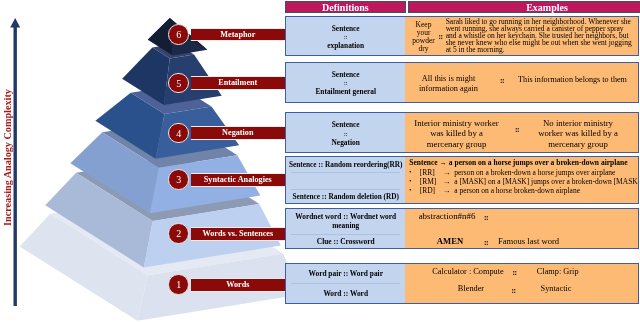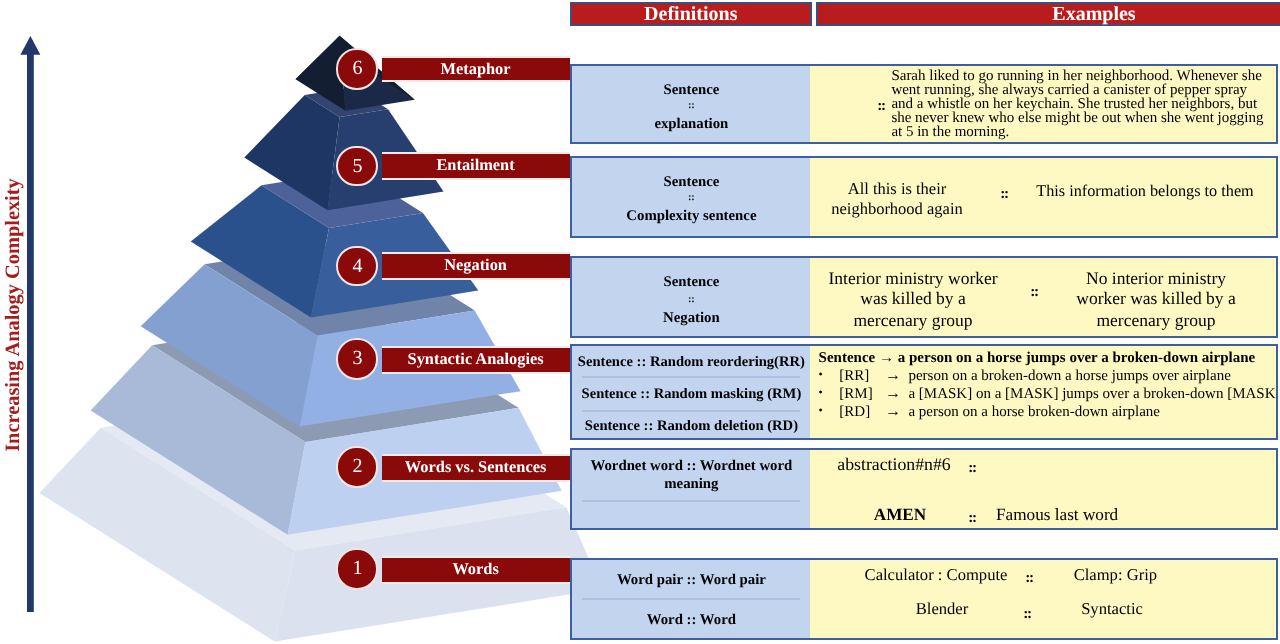--- a/index.html
+++ b/index.html
@@ -1,24 +1,24 @@
 <!DOCTYPE html>
 <html><head>
 <meta charset="utf-8">
 <style>
 html,body{margin:0;padding:0;background:#fff;}
 body{width:640px;height:322px;font-family:"Liberation Serif",serif;overflow:hidden;position:relative;}
 #stage{position:absolute;left:0;top:0;width:640px;height:322px;background:#fff;overflow:hidden;}
 #axis-label{position:absolute;left:-73px;top:152px;width:160px;text-align:center;
   transform:rotate(-90deg);transform-origin:50% 50%;color:#a61c1c;font-weight:bold;font-size:10.2px;line-height:11px;}
-.hdr{position:absolute;top:1px;height:12px;background:#b91c1c;color:#fff;font-weight:bold;
+.hdr{position:absolute;top:1px;height:12px;background:#be185d;color:#fff;font-weight:bold;
      font-size:10px;line-height:12.5px;text-align:center;box-sizing:border-box;
      border:1px solid #39507e;}
-.rowbox{position:absolute;border:1.3px solid #3c5fa2;box-sizing:border-box;background:#fef9c3;
-        overflow:hidden;margin-top:16px;}
+.rowbox{position:absolute;border:1.3px solid #3c5fa2;box-sizing:border-box;background:#fdba74;
+        overflow:hidden;}
 .defcol{position:absolute;left:0;top:0;bottom:0;width:119.4px;background:#c3d4ef;}
 .defcell{position:absolute;left:0;width:119.4px;display:flex;flex-direction:column;
      align-items:center;justify-content:center;font-weight:bold;font-size:7.4px;line-height:9.2px;
      text-align:center;color:#000;}
 .sep-sm{font-size:5.2px;line-height:8px;}
 .excell{position:absolute;color:#000;font-size:7.5px;line-height:6.95px;}
 .ctr{text-align:center;}
 .lh2{line-height:9.9px;}
 .sepc{font-weight:bold;font-size:7.6px;letter-spacing:-0.6px;}
 .divider{position:absolute;left:0;width:119.4px;height:1px;background:#aec1e2;}
@@ -104,52 +104,50 @@
 </div>
 <div class="hdr" style="left:284.6px;width:121.6px;">Definitions</div>
 <div class="hdr" style="left:408px;width:278px;">Examples</div>
 <div class="rowbox" style="left:285.0px;top:15.9px;width:353.8px;height:40.3px;">
   <div class="defcol"></div>
   <div class="defcell" style="top:0.0px;height:40.3px;">
     <div>Sentence</div>
     <div class="sep-sm">::</div>
     <div>explanation</div>
   </div>
+  <div class="excell ctr" style="left:122px;top:4.2px;width:31px;line-height:7.97px;">Keep your powder dry</div>
   <div class="excell sepc" style="left:148.5px;top:17px;width:12px;text-align:center;">::</div>
   <div class="excell" style="left:159.7px;top:2.5px;width:189px;">Sarah liked to go running in her neighborhood. Whenever she went running, she always carried a canister of pepper spray and a whistle on her keychain. She trusted her neighbors, but she never knew who else might be out when she went jogging at 5 in the morning.</div>
 </div>
 <div class="rowbox" style="left:285.0px;top:61.5px;width:353.8px;height:41.1px;">
   <div class="defcol"></div>
   <div class="defcell" style="top:0.0px;height:41.1px;">
     <div>Sentence</div>
     <div class="sep-sm">::</div>
-    <div>Complexity sentence</div>
-  </div>
-  <div class="excell ctr lh2" style="left:127.5px;top:11.2px;width:70px;font-size:8.25px;line-height:9.9px;">All this is their neighborhood again</div>
+    <div>Entailment general</div>
+  </div>
+  <div class="excell ctr lh2" style="left:127.5px;top:11.2px;width:70px;font-size:8.25px;line-height:9.9px;">All this is might information again</div>
   <div class="excell sepc" style="left:211.5px;top:15.5px;width:9px;text-align:center;">::</div>
   <div class="excell ctr" style="left:230.5px;top:14.6px;width:112px;font-size:8.15px;">This information belongs to them</div>
 </div>
 <div class="rowbox" style="left:285.0px;top:111.7px;width:353.8px;height:41.7px;">
   <div class="defcol"></div>
   <div class="defcell" style="top:0.0px;height:41.7px;">
     <div>Sentence</div>
     <div class="sep-sm">::</div>
     <div>Negation</div>
   </div>
   <div class="excell ctr lh2" style="left:126.5px;top:5.2px;width:88px;font-size:8.75px;line-height:10.4px;">Interior ministry worker was killed by a mercenary group</div>
   <div class="excell" style="left:226.5px;top:14.6px;width:9px;text-align:center;font-weight:bold;font-size:7.6px;letter-spacing:-0.6px;">::</div>
   <div class="excell ctr lh2" style="left:248px;top:5.2px;width:88px;font-size:8.75px;line-height:10.4px;">No interior ministry worker was killed by a mercenary group</div>
 </div>
 <div class="rowbox" style="left:285.0px;top:156.2px;width:353.8px;height:47.5px;">
   <div class="defcol"></div>
   <div class="defcell" style="top:0.0px;height:15.2px;font-size:7.3px;">
     <div>Sentence :: Random reordering(RR)</div>
-  </div>
-  <div class="defcell" style="top:15.2px;height:16.2px;font-size:7.3px;">
-    <div>Sentence :: Random masking (RM)</div>
   </div>
   <div class="defcell" style="top:31.4px;height:16.1px;font-size:7.3px;">
     <div>Sentence :: Random deletion (RD)</div>
   </div>
   <div class="divider" style="top:15.2px;left:5px;width:109px;"></div>
   <div class="divider" style="top:31.4px;left:5px;width:109px;"></div>
   <div class="excell" style="left:123.3px;top:2.5px;width:215px;font-weight:bold;white-space:nowrap;">
     <span>Sentence →  a person on a horse jumps over a broken-down airplane</span>
   </div>
   <div class="excell" style="left:123.3px;top:11.65px;width:215px;white-space:nowrap;">
@@ -168,20 +166,23 @@
     <span class="bul">•</span>
     <span class="tag">[RD]</span>
     <span class="arw">→</span>
     <span class="txt">a person on a horse broken-down airplane</span>
   </div>
 </div>
 <div class="rowbox" style="left:285.0px;top:207.8px;width:353.8px;height:41.0px;">
   <div class="defcol"></div>
   <div class="defcell" style="top:0;height:24.8px;line-height:9.6px;">
     <div>Wordnet word :: Wordnet word meaning</div>
+  </div>
+  <div class="defcell" style="top:24.8px;height:16.2px;">
+    <div>Clue :: Crossword</div>
   </div>
   <div class="divider" style="top:24.8px;left:5px;width:109px;"></div>
   <div class="excell ctr" style="left:128px;top:4.4px;width:66px;font-size:8.9px;">abstraction#n#6</div>
   <div class="excell sepc" style="left:195.5px;top:6px;width:9px;text-align:center;">::</div>
   <div class="excell ctr" style="left:134px;top:29.2px;width:60px;font-size:8.6px;font-weight:bold;">AMEN</div>
   <div class="excell sepc" style="left:195.5px;top:30.8px;width:9px;text-align:center;">::</div>
   <div class="excell" style="left:212px;top:29.2px;width:134px;font-size:8.6px;">Famous last word</div>
 </div>
 <div class="rowbox" style="left:285.0px;top:262.8px;width:353.8px;height:41.0px;">
   <div class="defcol"></div>

